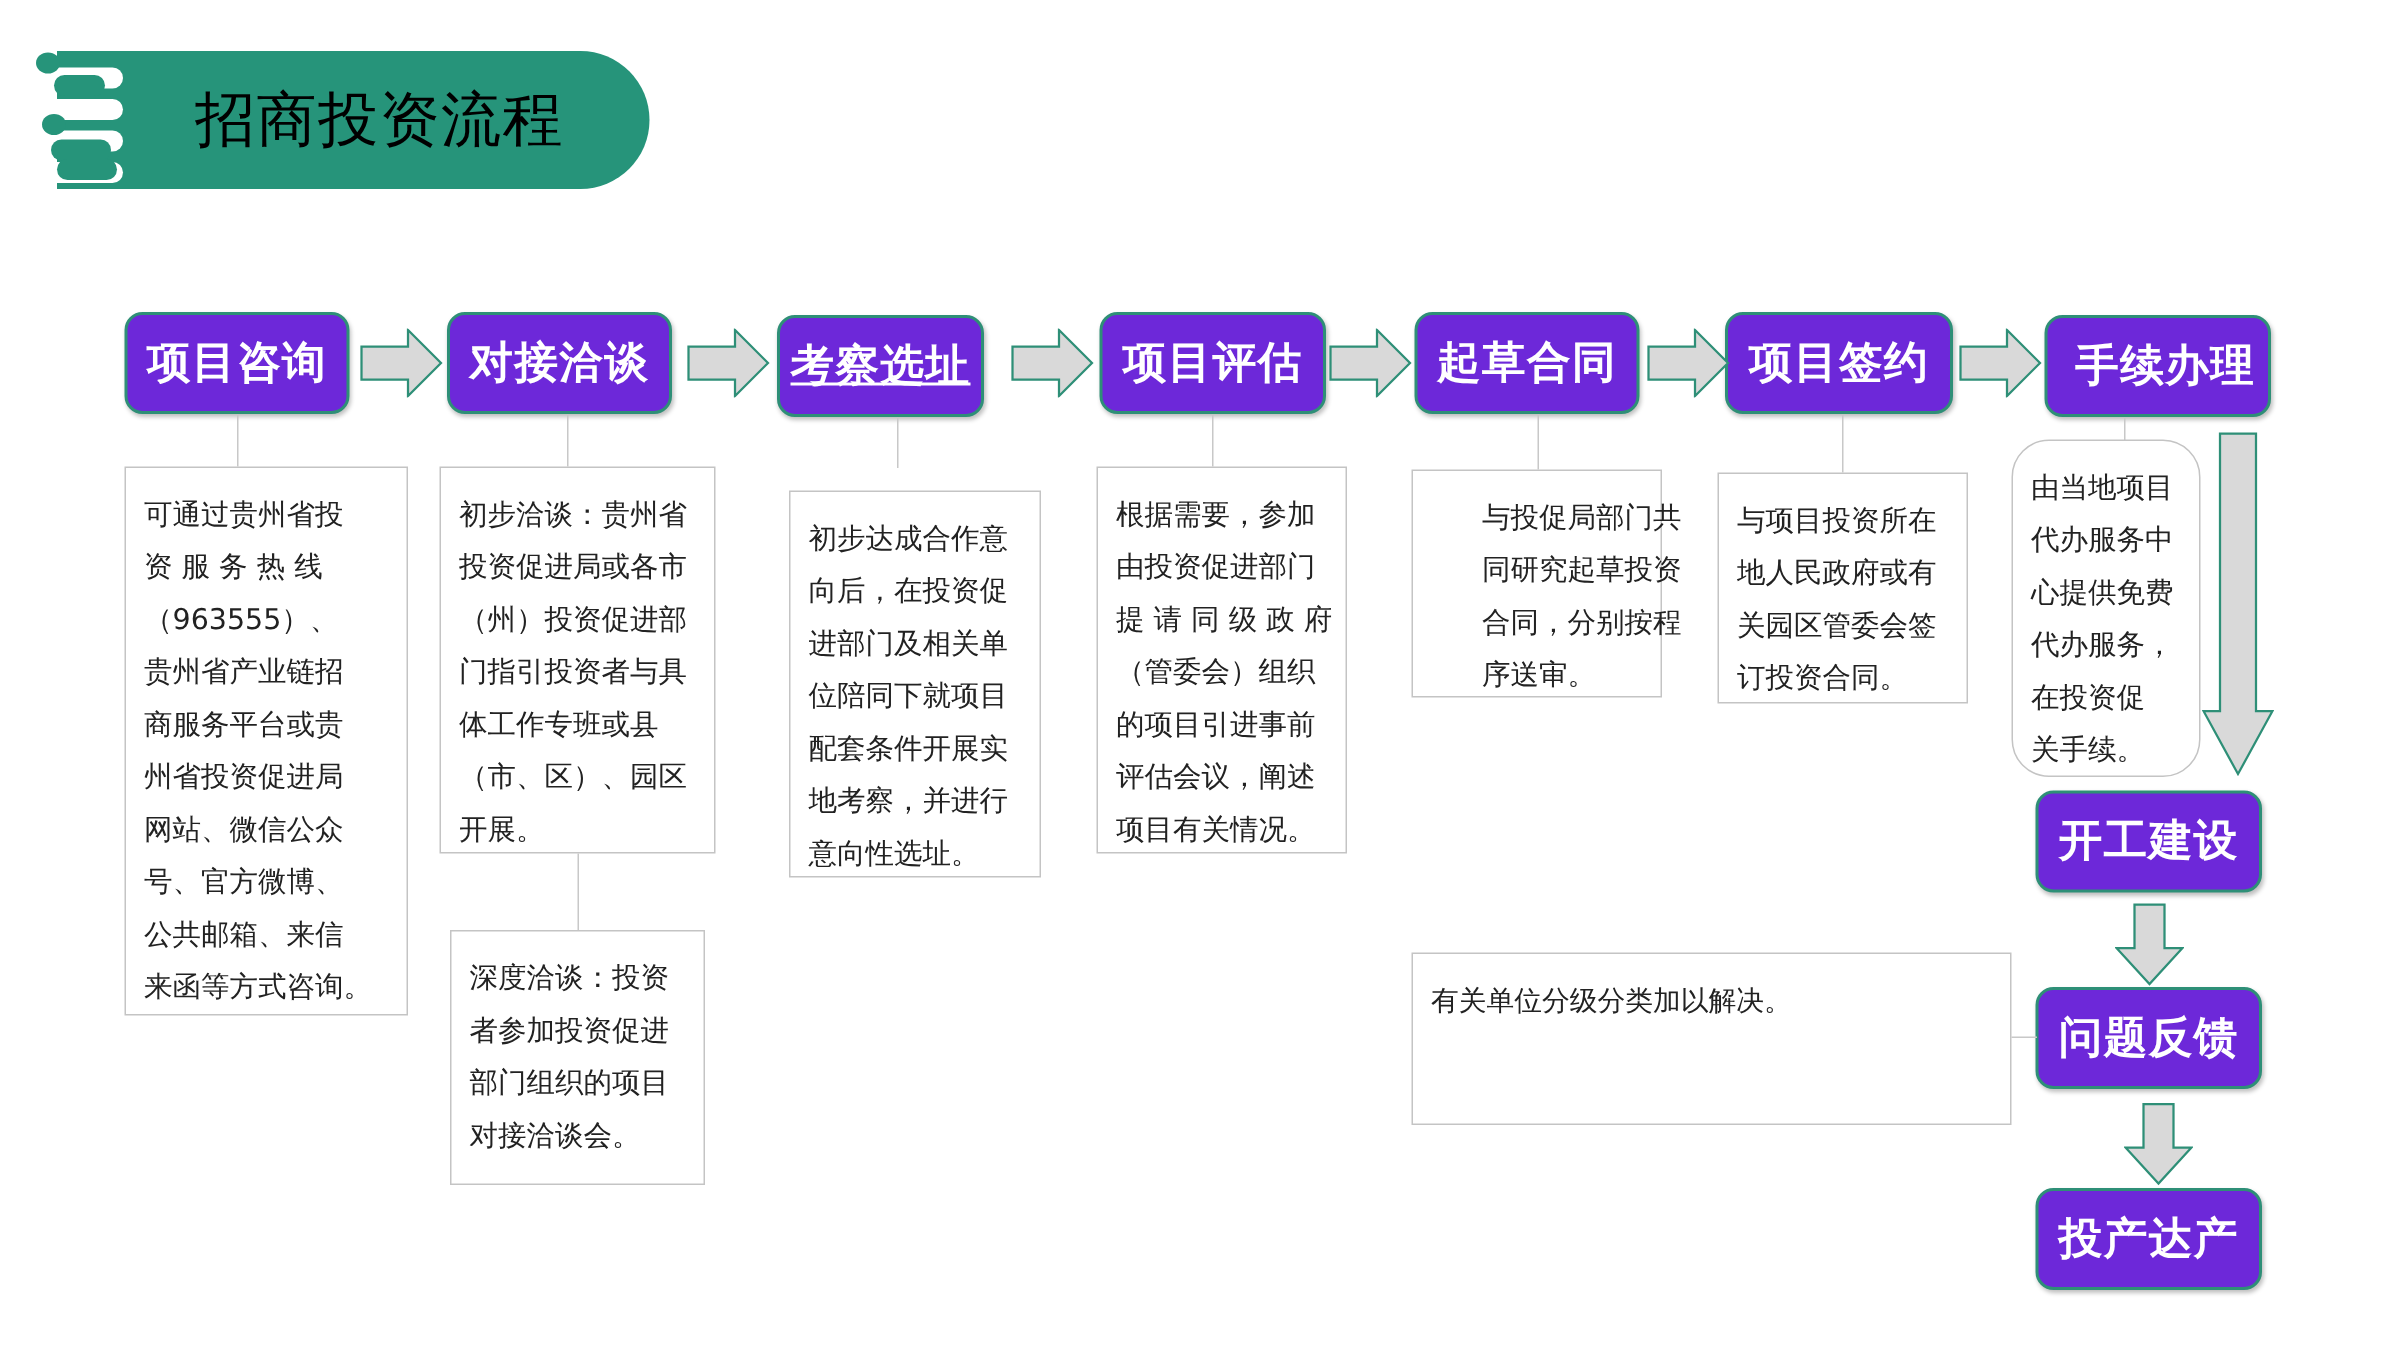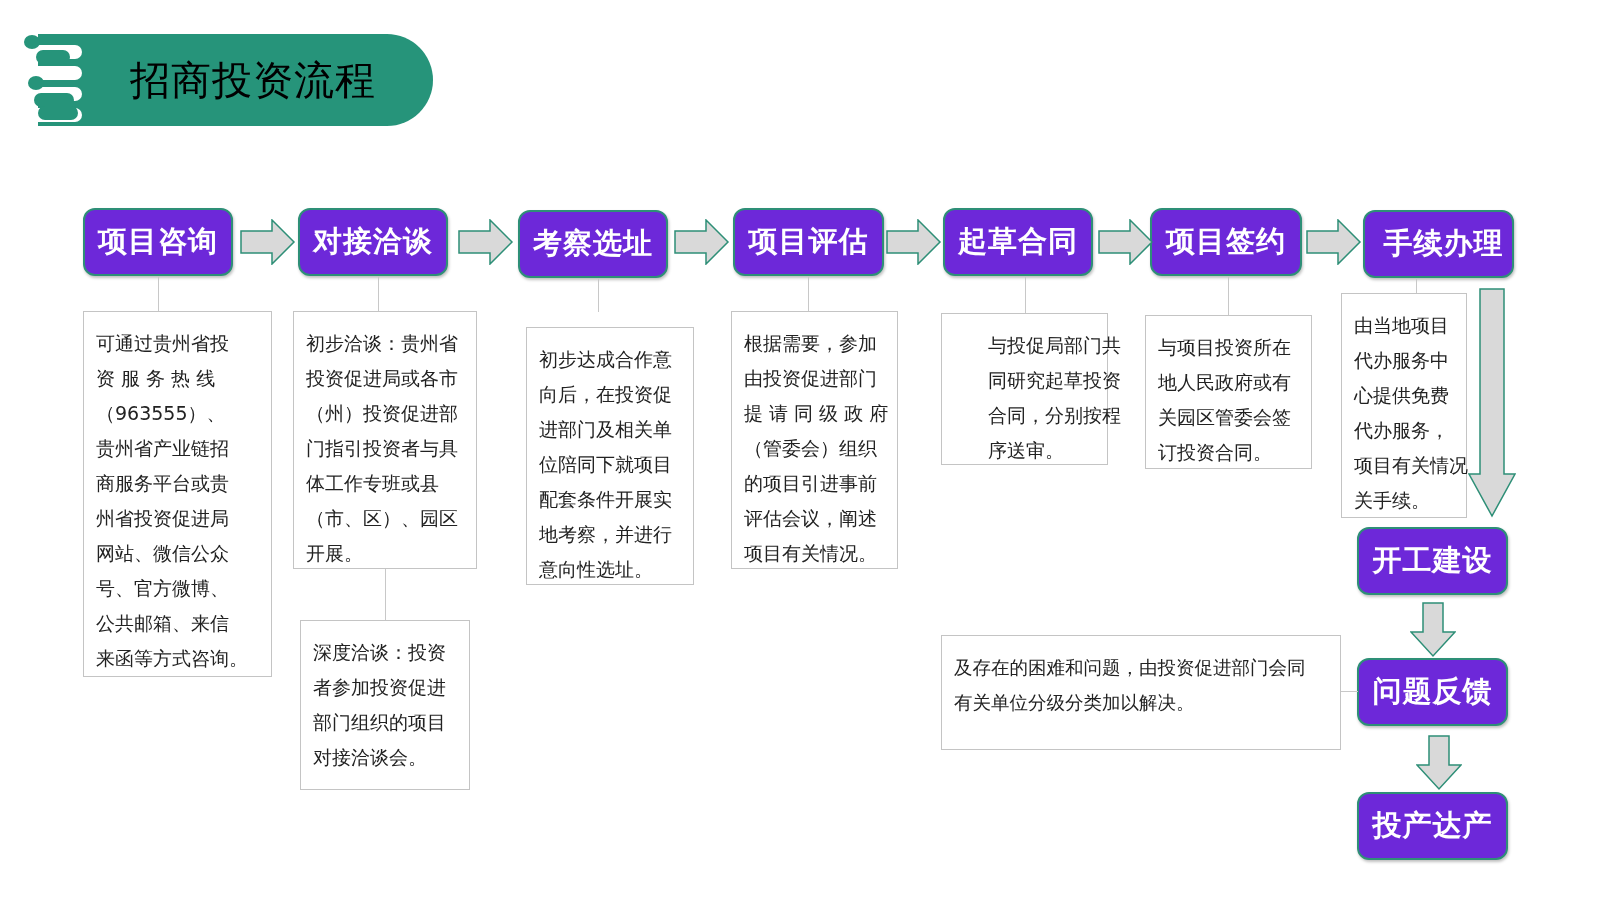--- a/index.html
+++ b/index.html
@@ -46,21 +46,21 @@
   <div class="bar" style="left:34px;top:93px;width:40px;"></div>
   <div class="bar" style="left:38px;top:106px;width:40px;"></div>
 </div>
 
 <div class="step" style="left:83px;top:208px;width:150px;">
     <span>项目咨询</span>
   </div>
 <div class="step" style="left:298px;top:208px;width:150px;">
     <span>对接洽谈</span>
   </div>
-<div class="step" style="left:518px;top:210px;width:150px;">
+<div class="step" style="left:518px;top:210px;width:138px;text-decoration:underline;">
     <span>考察选址</span>
   </div>
 <div class="step" style="left:733px;top:208px;width:151px;">
     <span>项目评估</span>
   </div>
 <div class="step" style="left:943px;top:208px;width:150px;">
     <span>起草合同</span>
   </div>
 <div class="step" style="left:1150px;top:208px;width:152px;">
     <span>项目签约</span>
@@ -175,25 +175,24 @@
   <span>序送审。</span>
 </div>
 
 <div class="note" style="left:1145px;top:315px;width:167px;height:154px;">
   <span>与项目投资所在</span>
   <span>地人民政府或有</span>
   <span>关园区管委会签</span>
   <span>订投资合同。</span>
 </div>
 
-<div class="note" style="left:1341px;top:293px;width:126px;height:225px;">
+<div class="note" style="left:1341px;top:293px;width:126px;height:225px;border-radius:25px;">
   <span>由当地项目</span>
   <span>代办服务中</span>
   <span>心提供免费</span>
   <span>代办服务，</span>
-  <span>项目有关情况</span>
+  <span>在投资促</span>
   <span>关手续。</span>
 </div>
 
 <div class="note" style="left:941px;top:635px;width:400px;height:115px;font-size:18.5px;">
-  <span>及存在的困难和问题，由投资促进部门会同</span>
   <span>有关单位分级分类加以解决。</span>
 </div>
 
 </body></html>

